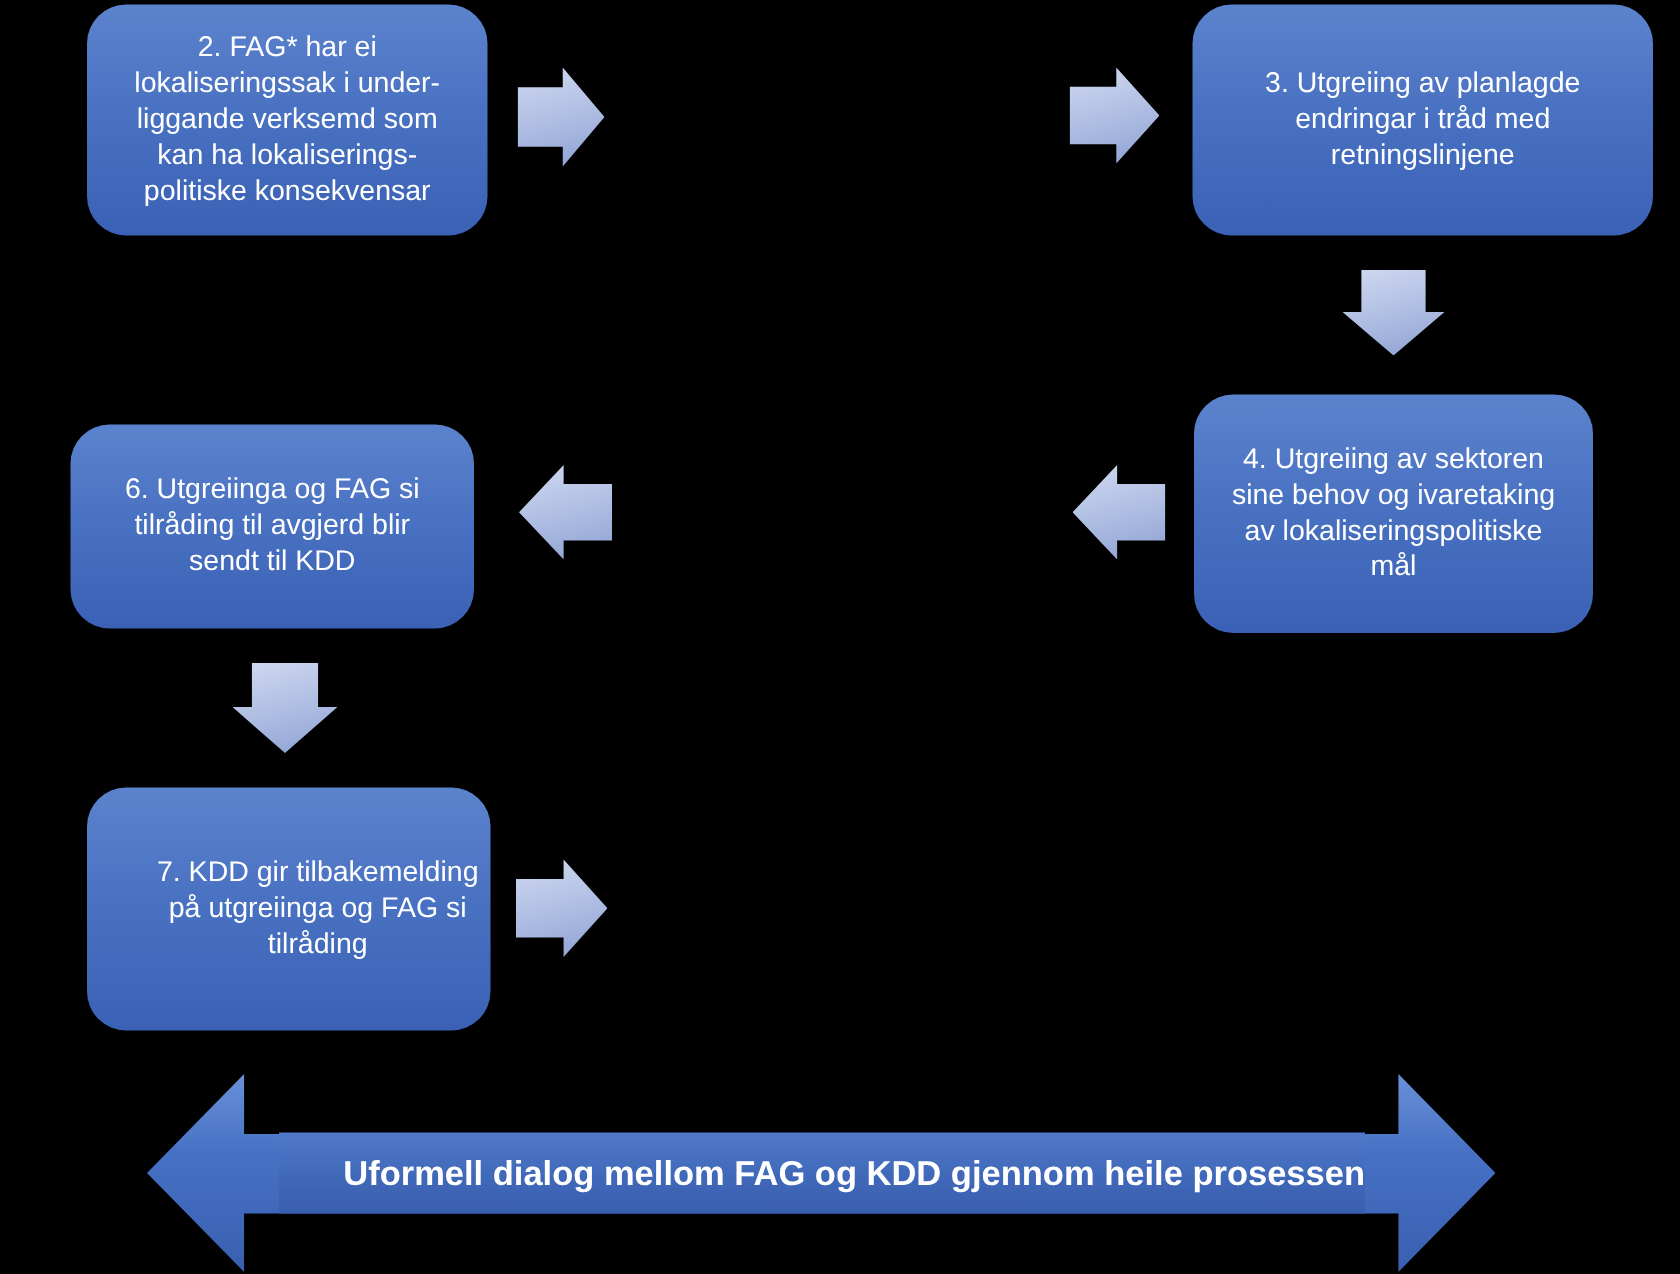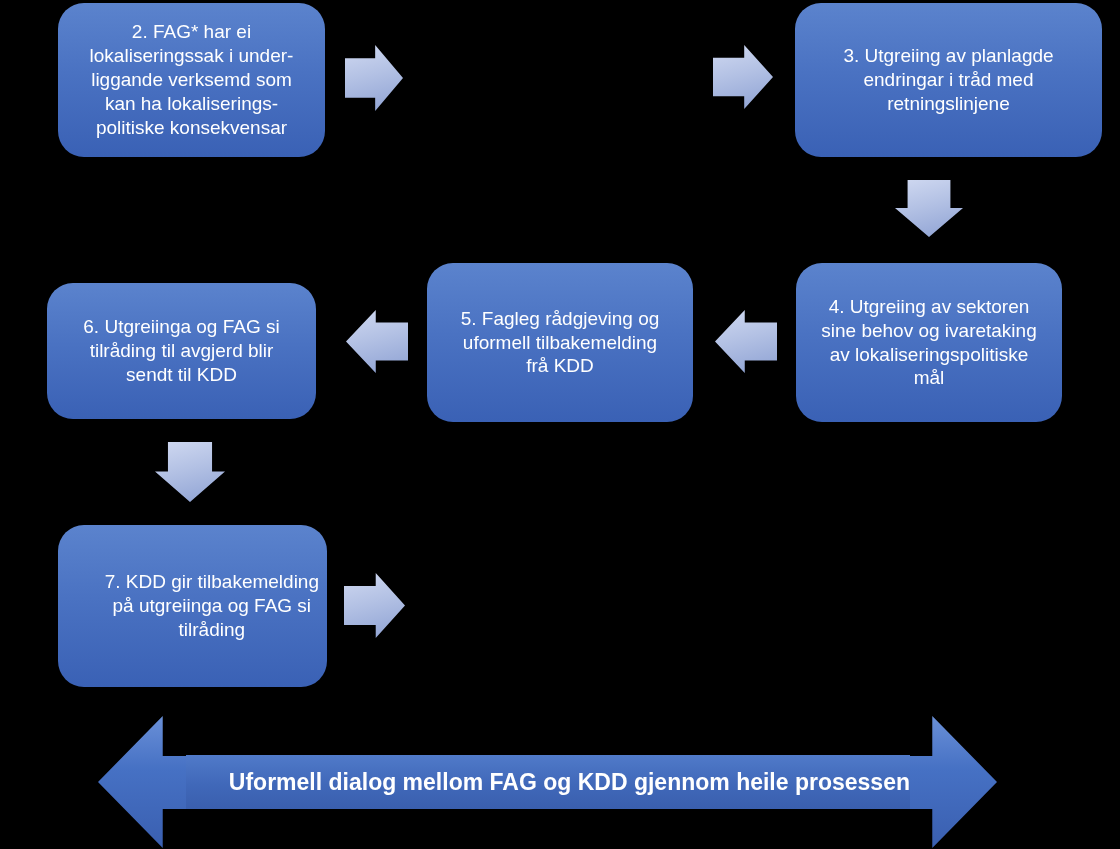--- a/index.html
+++ b/index.html
@@ -83,25 +83,20 @@
   <div class="conn arrow-down" style="left:895px;top:180px;width:68px;height:57px;"></div>
 
   <div class="pbox" style="left:47px;top:263px;width:269px;height:136px;margin-top:20px;">
     <span>6. Utgreiinga og FAG si
 tilråding til avgjerd blir
 sendt til KDD</span>
   </div>
 
   <div class="conn arrow-left" style="left:346px;top:310px;width:62px;height:63px;"></div>
 
-  <div class="pbox" style="left:427px;top:263px;width:266px;height:159px;">
-    <span>5. Fagleg rådgjeving og
-uformell tilbakemelding
-frå KDD</span>
-  </div>
 
   <div class="conn arrow-left" style="left:715px;top:310px;width:62px;height:63px;"></div>
 
   <div class="pbox" style="left:796px;top:263px;width:266px;height:159px;">
     <span>4. Utgreiing av sektoren
 sine behov og ivaretaking
 av lokaliseringspolitiske
 mål</span>
   </div>
 

